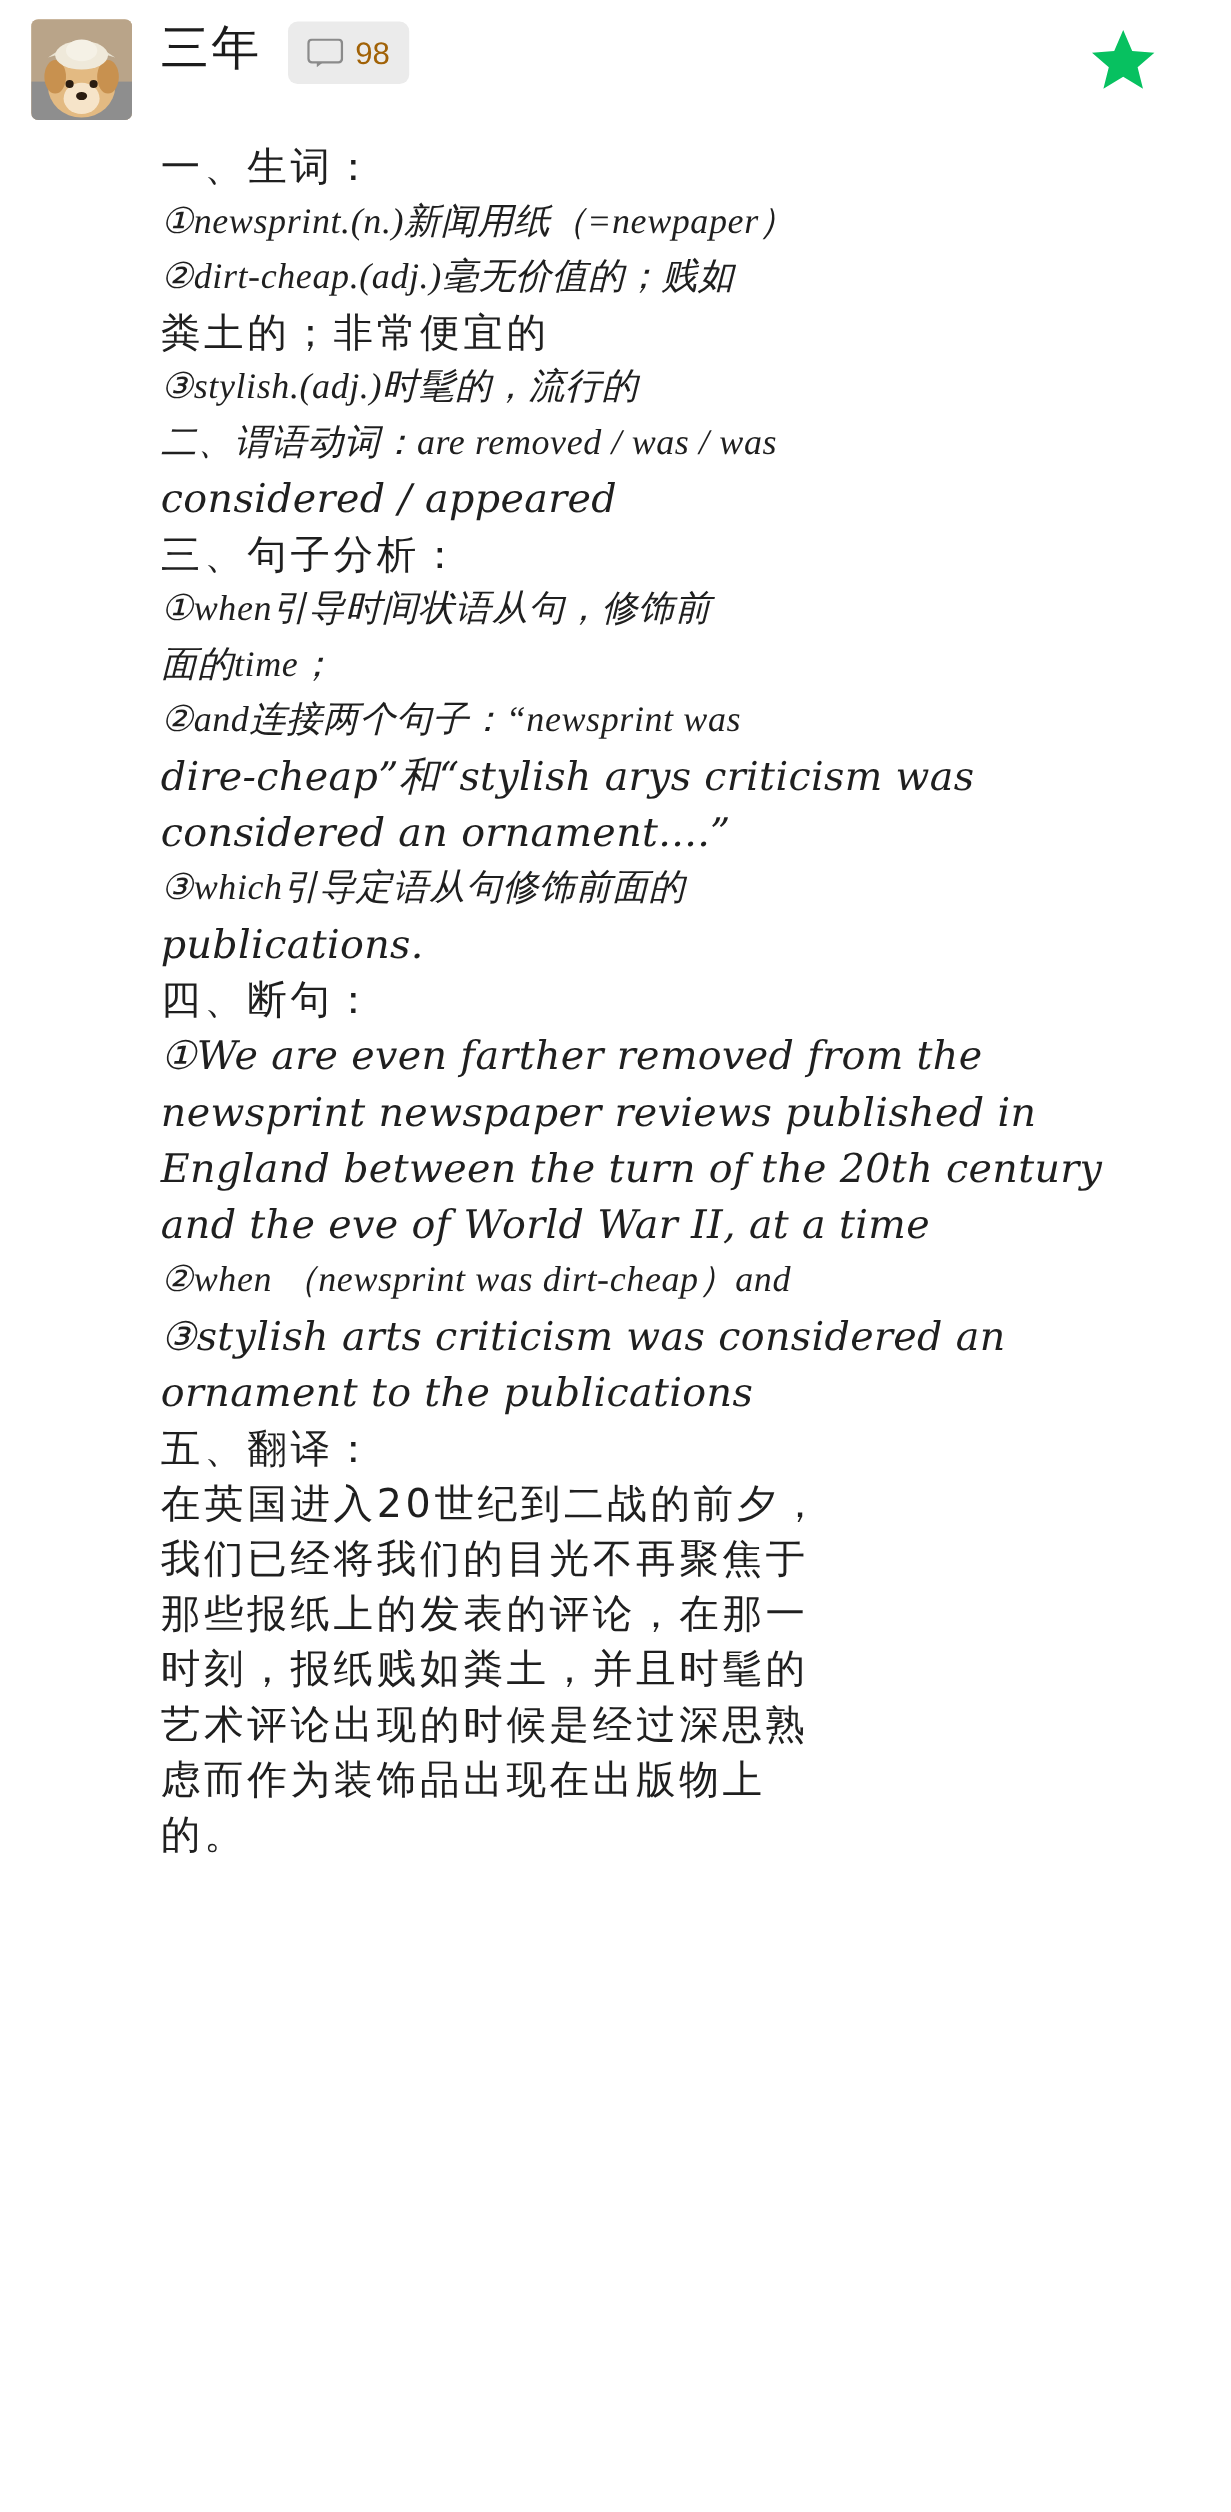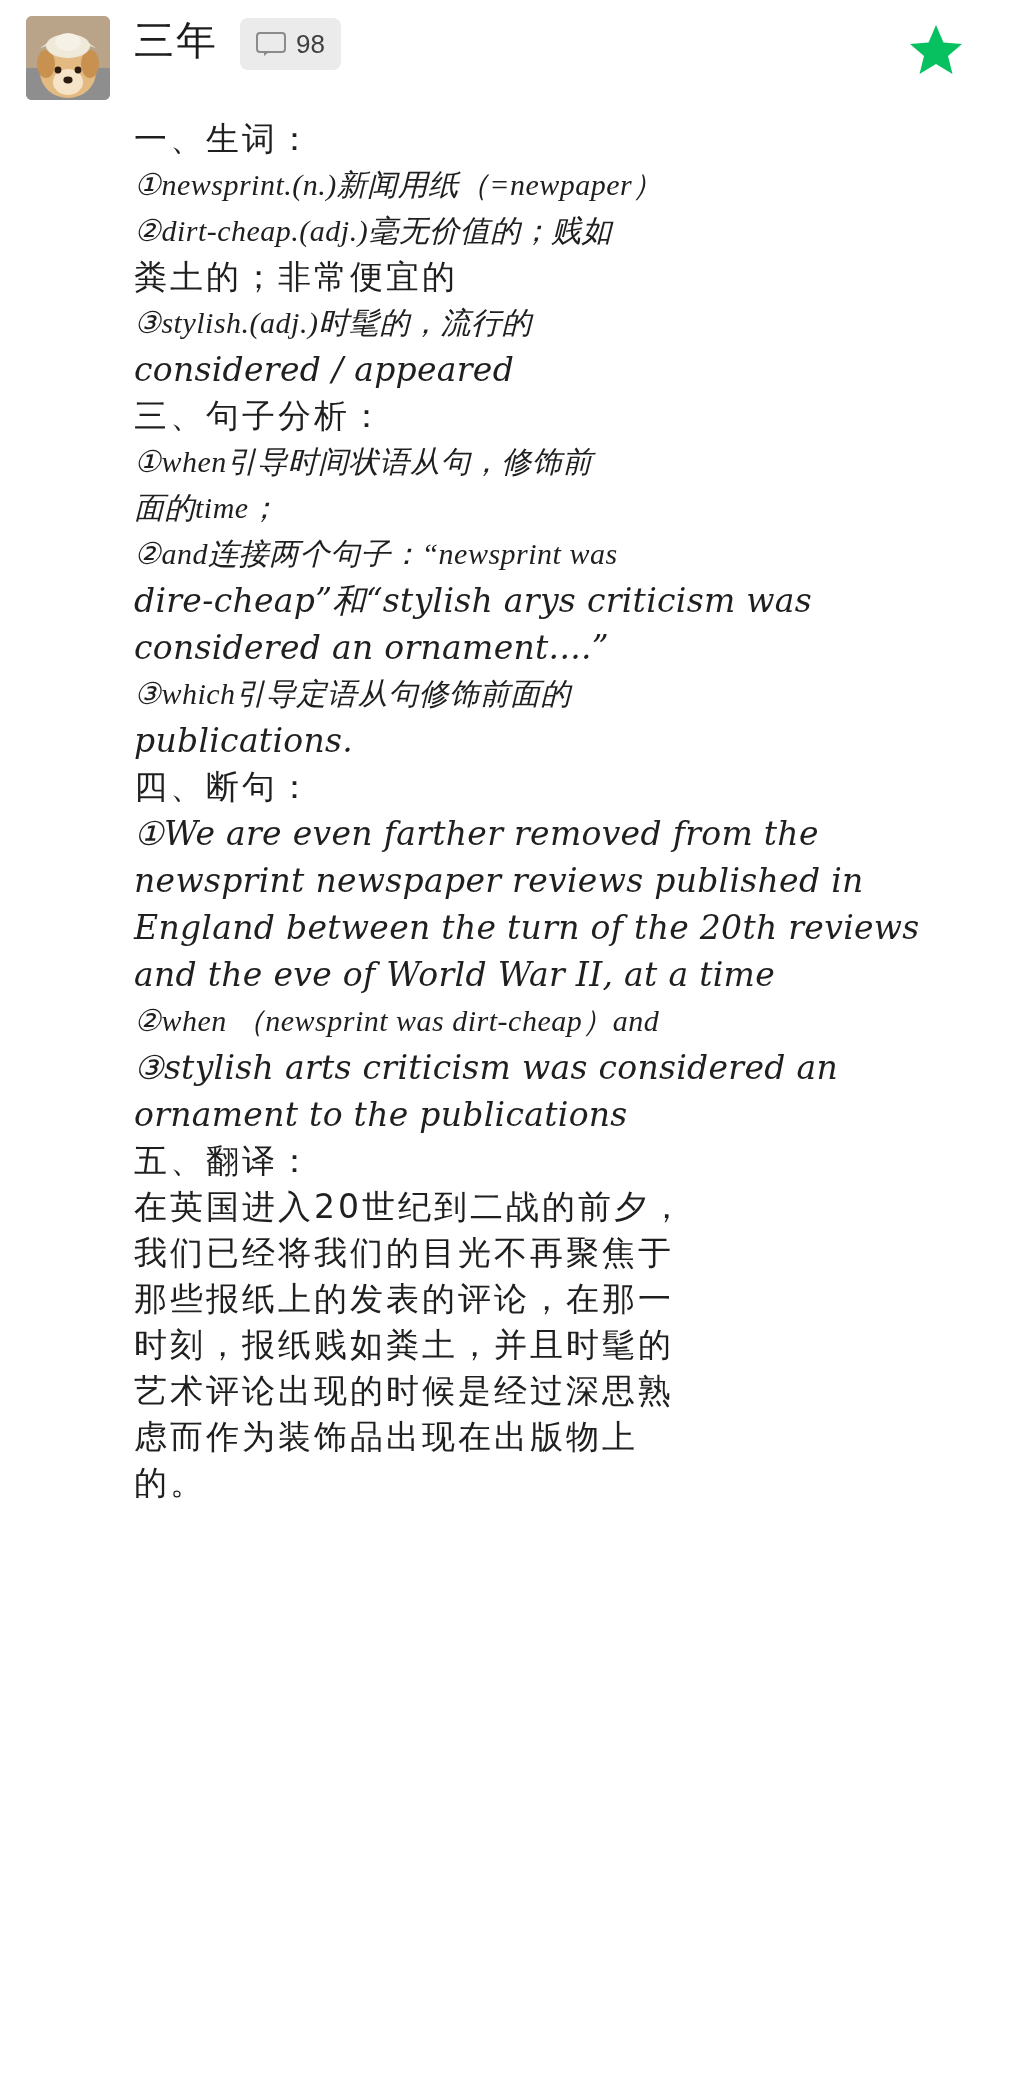--- a/index.html
+++ b/index.html
@@ -75,21 +75,21 @@
     box-sizing: border-box;
   }
   .comment-chip .bubble {
     width: 30px; height: 24px;
     flex: 0 0 30px;
     position: relative;
   }
   .comment-chip .bubble svg { display:block; }
   .comment-count {
     font-size: 26px;
-    color: #404040;
+    color: #a16207;
     font-family: "Liberation Sans", sans-serif;
   }
 
   .star-badge {
     position: absolute;
     right: 36px;
     top: 8px;
     width: 56px;
     height: 56px;
   }
@@ -174,33 +174,34 @@
       </svg>
     </div>
   </div>
 
   <div class="note-body">
       <div class="line cn">一、生词：</div>
       <div class="line mix">①newsprint.(n.)新闻用纸（=newpaper）</div>
       <div class="line mix">②dirt-cheap.(adj.)毫无价值的；贱如</div>
       <div class="line cn">粪土的；非常便宜的</div>
       <div class="line mix">③stylish.(adj.)时髦的，流行的</div>
+      <div class="line mix">二、谓语动词：are removed / was / was</div>
       <div class="line en">considered / appeared</div>
       <div class="line cn">三、句子分析：</div>
       <div class="line mix">①when引导时间状语从句，修饰前</div>
       <div class="line mix">面的time；</div>
       <div class="line mix">②and连接两个句子：“newsprint was</div>
       <div class="line en">dire-cheap”和“stylish arys criticism was</div>
       <div class="line en">considered an ornament....”</div>
       <div class="line mix">③which引导定语从句修饰前面的</div>
       <div class="line en">publications.</div>
       <div class="line cn">四、断句：</div>
       <div class="line en">①We are even farther removed from the</div>
       <div class="line en">newsprint newspaper reviews published in</div>
-      <div class="line en">England between the turn of the 20th reviews</div>
+      <div class="line en">England between the turn of the 20th century</div>
       <div class="line en">and the eve of World War II, at a time</div>
       <div class="line mix">②when （newsprint was dirt-cheap）and</div>
       <div class="line en">③stylish arts criticism was considered an</div>
       <div class="line en">ornament to the publications</div>
       <div class="line cn">五、翻译：</div>
       <div class="line cn">在英国进入20世纪到二战的前夕，</div>
       <div class="line cn">我们已经将我们的目光不再聚焦于</div>
       <div class="line cn">那些报纸上的发表的评论，在那一</div>
       <div class="line cn">时刻，报纸贱如粪土，并且时髦的</div>
       <div class="line cn">艺术评论出现的时候是经过深思熟</div>

